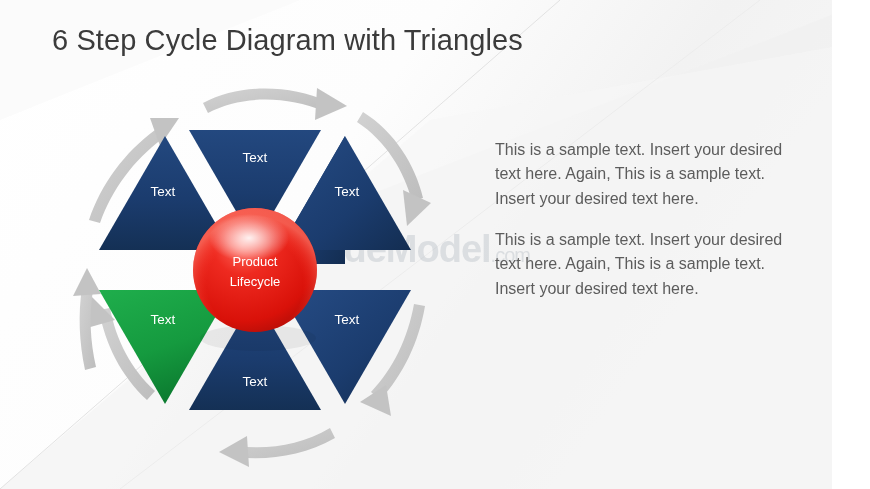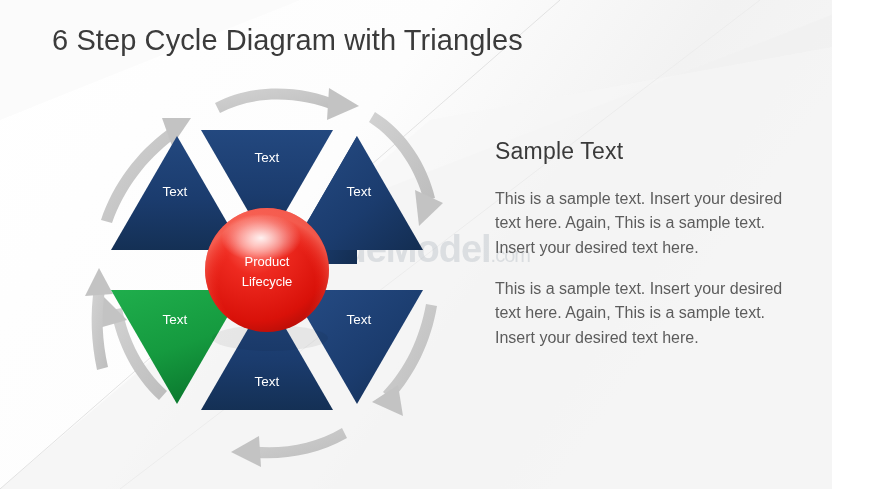--- a/index.html
+++ b/index.html
@@ -47,21 +47,21 @@
     white-space:nowrap;
   }
   #watermark .dot-com {
     font-size:20px;
     font-weight:normal;
   }
 
   
   #diagram {
     position:absolute;
-    left:67px; top:70px;
+    left:55px; top:70px;
     width:400px; height:400px;text-decoration:underline;
   }
   #diagram svg { display:block; }
 
   .tri-label {
     font-family:"Liberation Sans", sans-serif;
     font-size:13.5px;
     fill:#ffffff;
     text-anchor:middle;
     dominant-baseline:middle;
@@ -228,18 +228,17 @@
         <circle cx="200" cy="200" r="62" fill="url(#gSphere)"></circle>
         <circle cx="200" cy="200" r="62" fill="url(#gSphereRim)"></circle>
         <ellipse cx="194" cy="168" rx="40" ry="24" fill="url(#gGloss)"></ellipse>
         <text class="core-label" x="200" y="196">Product</text>
         <text class="core-label" x="200" y="216">Lifecycle</text>
       </g>
     </svg>
   </div>
 
   <div id="text-panel">
-    <div id="sample-heading">Sample Text</div>
     <p class="body-para">This is a sample text. Insert your desired text here. Again, This is a sample text. Insert your desired text here.</p>
     <p class="body-para">This is a sample text. Insert your desired text here. Again, This is a sample text. Insert your desired text here.</p>
   </div>
 
 </div>
 
 </body></html>

